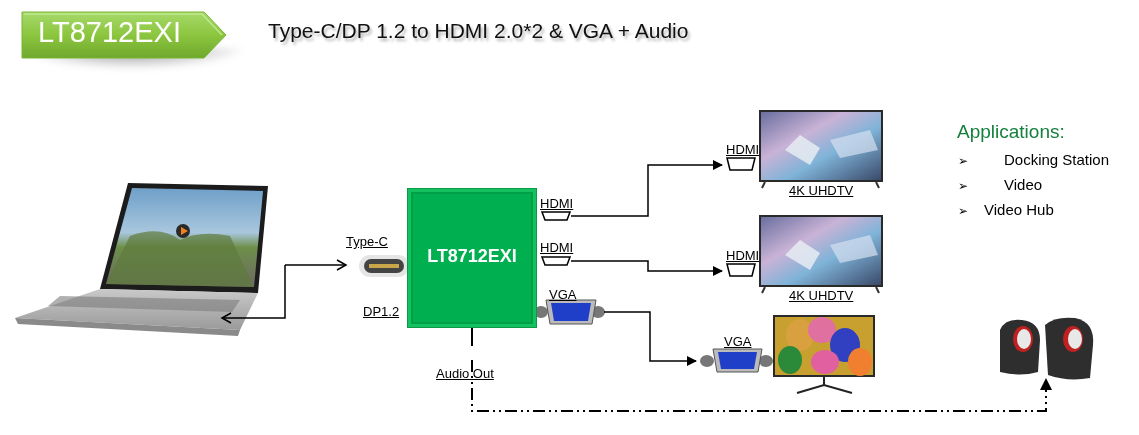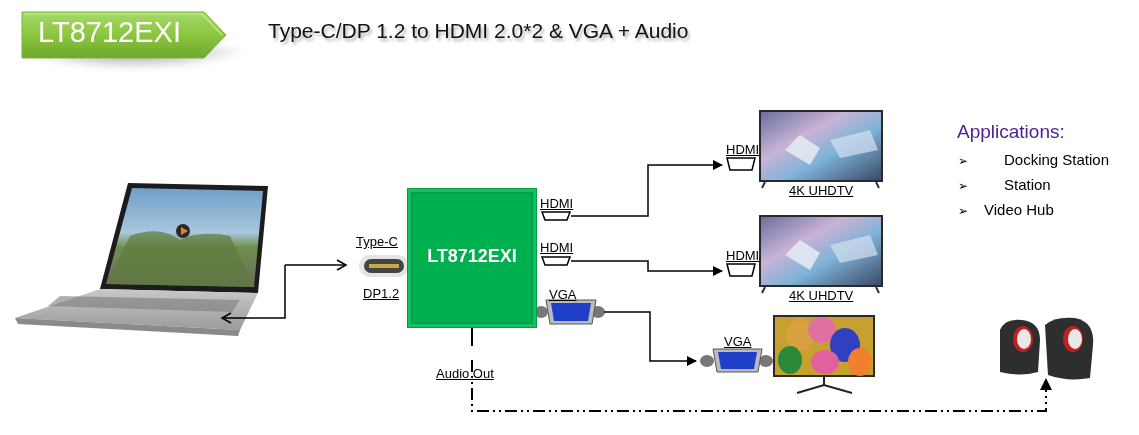--- a/index.html
+++ b/index.html
@@ -5,21 +5,21 @@
   html,body{margin:0;padding:0;background:#fff;}
   body{width:1139px;height:435px;position:relative;overflow:hidden;font-family:"Liberation Sans",sans-serif;color:#000;}
   .abs{position:absolute;}
   .tag-shadow{left:18px;top:48px;width:230px;height:22px;background:radial-gradient(ellipse at 50% 0%,rgba(0,0,0,0.45),rgba(0,0,0,0) 70%);filter:blur(3px);}
   .tag-text{left:38px;top:16px;font-size:29px;color:#fff;letter-spacing:0px;}
   .title{left:268px;top:19px;font-size:21px;color:#111;text-shadow:2px 3px 3px rgba(0,0,0,0.3);}
   
   .chip{left:407px;top:188px;width:128px;height:138px;background:#00b050;border:1px solid #0a9a48;box-shadow:inset 0 0 0 3px #13c160,inset 0 0 0 5px #00a048;}
   .chip-label{left:407px;top:246px;width:130px;text-align:center;color:#fff;font-weight:bold;font-size:18px;}
   .lbl{font-size:13px;color:#000;text-decoration:underline;}
-  .app-title{left:957px;top:121px;font-size:19px;color:#4c1d95;}
+  .app-title{left:957px;top:121px;font-size:19px;color:#15803d;}
   .app-item{font-size:15px;color:#000000;}
   .bullet{font-size:12px;color:#000;}
   svg{position:absolute;left:0;top:0;}
 </style>
 </head>
 <body>
 
 <div class="abs tag-shadow"></div>
 <svg class="abs" width="1139" height="435">
   <defs>
@@ -147,32 +147,32 @@
     <ellipse cx="1075" cy="339" rx="7" ry="10" fill="#e8e8e8"></ellipse>
   </g>
 </svg>
 
 <div class="abs tag-text">LT8712EXI</div>
 <div class="abs title">Type-C/DP 1.2 to HDMI 2.0*2 &amp; VGA + Audio</div>
 
 <div class="abs chip"></div>
 <div class="abs chip-label">LT8712EXI</div>
 
-<div class="abs lbl" style="left:356px;top:234px;">Type-C</div>
-<div class="abs lbl" style="left:363px;top:286px;">DP1.2</div>
+<div class="abs lbl" style="left:346px;top:234px;">Type-C</div>
+<div class="abs lbl" style="left:363px;top:304px;">DP1.2</div>
 <div class="abs lbl" style="left:540px;top:196px;">HDMI</div>
 <div class="abs lbl" style="left:540px;top:240px;">HDMI</div>
 <div class="abs lbl" style="left:549px;top:287px;">VGA</div>
 <div class="abs lbl" style="left:436px;top:346px;margin-top:20px;">Audio Out</div>
 
 <div class="abs lbl" style="left:726px;top:142px;">HDMI</div>
 <div class="abs lbl" style="left:789px;top:183px;">4K UHDTV</div>
 <div class="abs lbl" style="left:726px;top:248px;">HDMI</div>
 <div class="abs lbl" style="left:789px;top:288px;">4K UHDTV</div>
 <div class="abs lbl" style="left:724px;top:334px;">VGA</div>
 
 <div class="abs app-title">Applications:</div>
 <div class="abs bullet" style="left:958px;top:154px;">➢</div>
 <div class="abs app-item" style="left:1004px;top:151px;">Docking Station</div>
 <div class="abs bullet" style="left:958px;top:179px;">➢</div>
-<div class="abs app-item" style="left:1004px;top:176px;">Station</div>
+<div class="abs app-item" style="left:1004px;top:176px;">Video</div>
 <div class="abs bullet" style="left:958px;top:204px;">➢</div>
 <div class="abs app-item" style="left:984px;top:201px;">Video Hub</div>
 
 </body></html>

